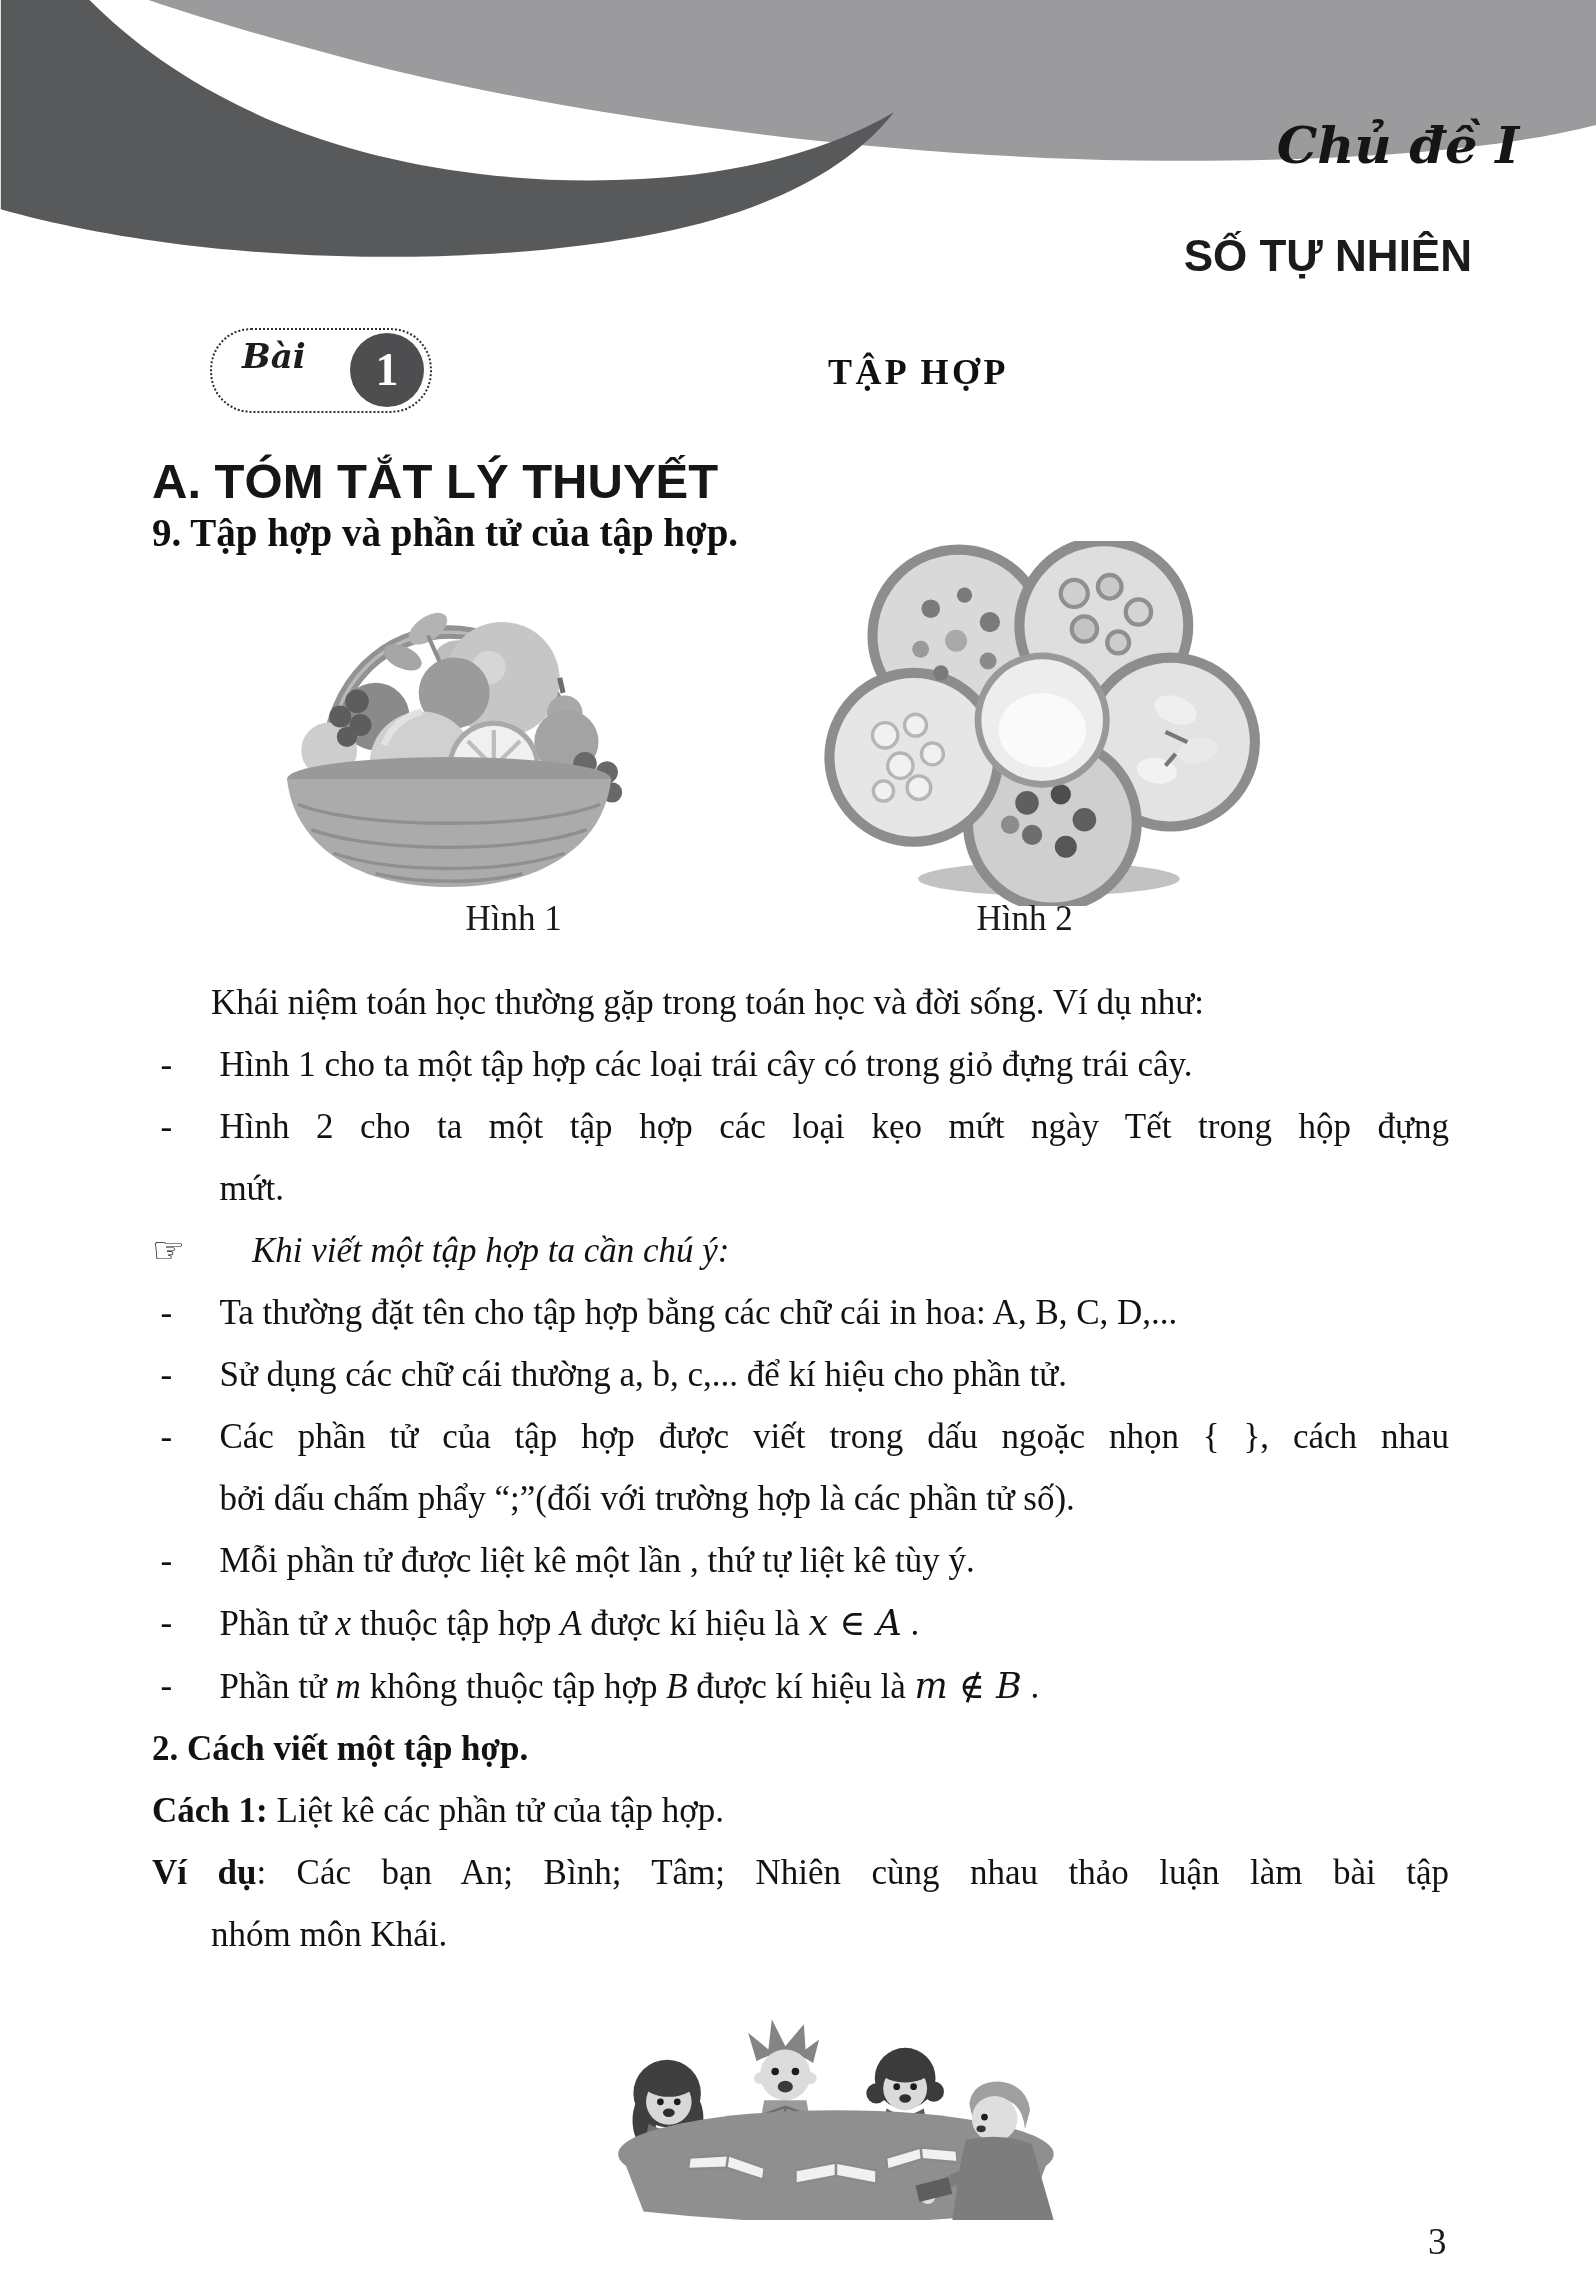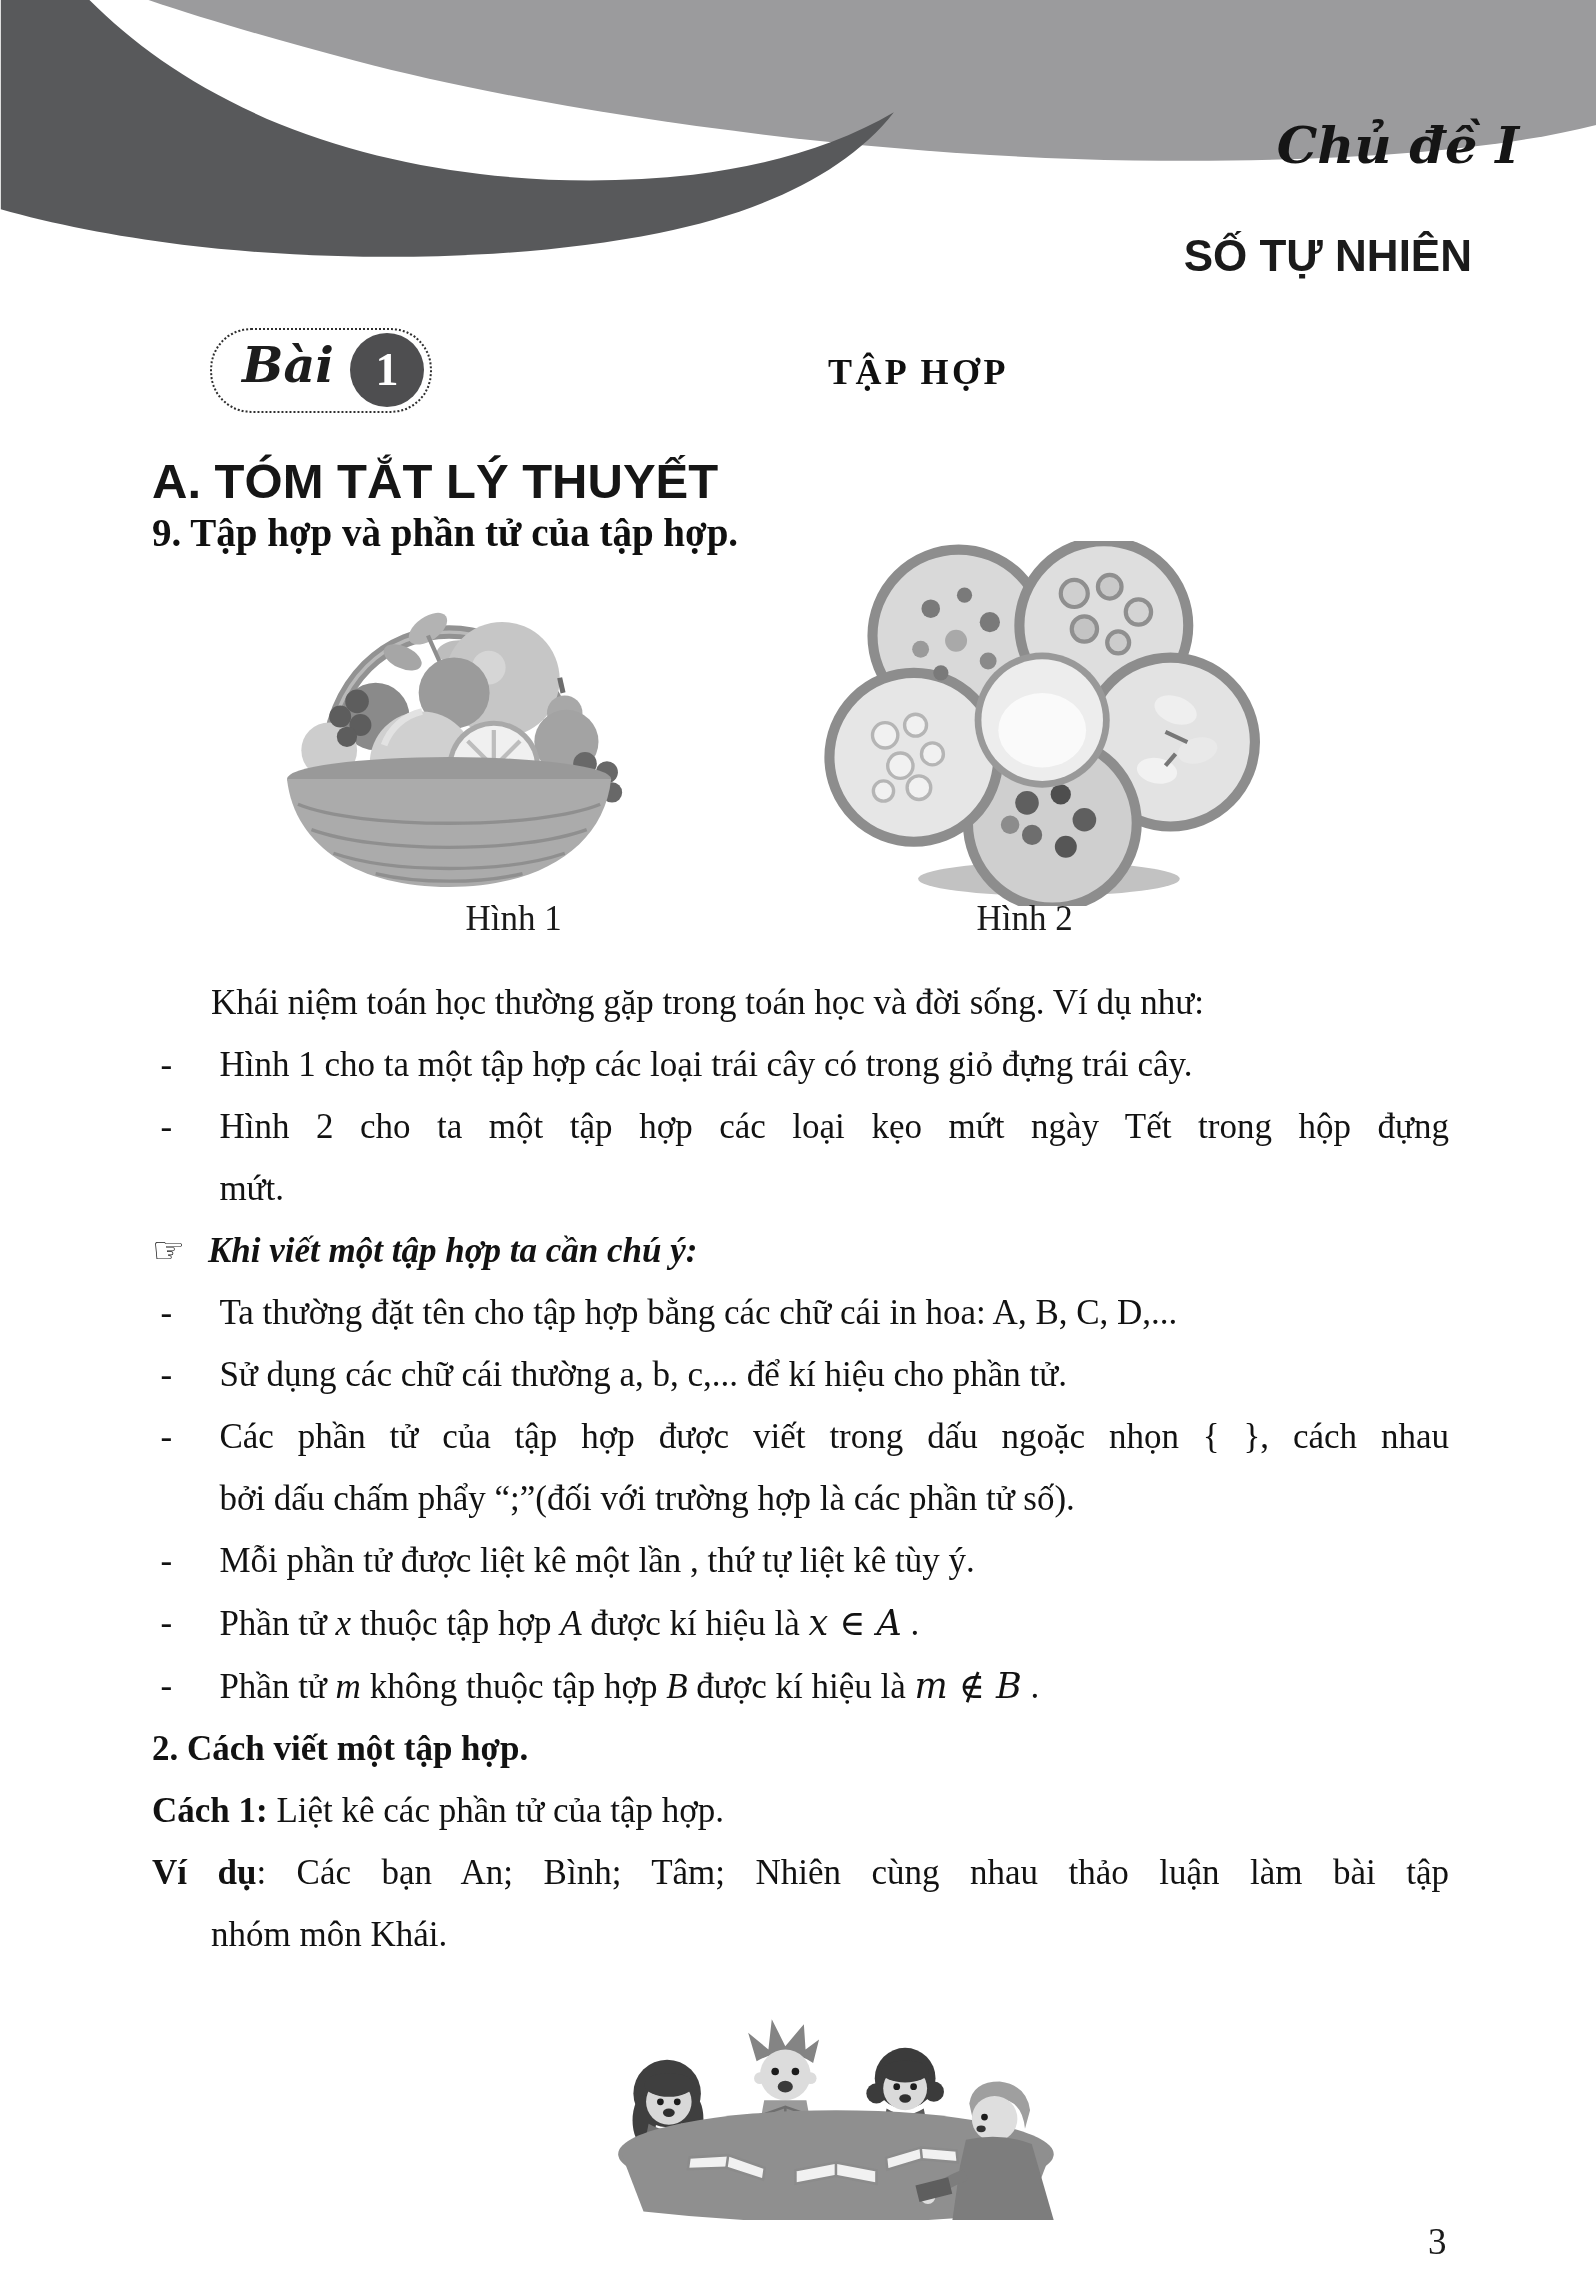--- a/index.html
+++ b/index.html
@@ -20,21 +20,21 @@
     font-family:"Liberation Sans","DejaVu Sans",sans-serif;
     font-size:44px; font-weight:bold; color:#1b1b1b; letter-spacing:0px;
   }
   
   .badge { position:absolute; left:210px; top:328px; width:264px; height:86px; }
   .badge-box {
     position:absolute; left:0; top:0; width:218px; height:81px;
     border:2.5px dotted #2f2f2f; border-radius:41px; background:#fff;
   }
   .badge-label {
-    position:absolute; left:32px; top:8.4px; font-size:49px;
+    position:absolute; left:32px; top:8.4px; font-size:34px;
     font-style:italic; font-weight:bold; color:#1d1d1d;
     font-family:"DejaVu Serif","Liberation Serif",serif;
   }
   .badge-circle {
     position:absolute; left:140px; top:5px; width:74px; height:74px;
     border-radius:50%; background:#4e4e50; color:#ffffff;
     font-size:46px; font-weight:bold; text-align:center; line-height:74px;
   }
   .lesson-title {
     position:absolute; left:828px; top:351px;
@@ -61,21 +61,21 @@
     position:absolute; left:152px; top:972px; width:1297px;
     font-size:35px; line-height:62px; color:#121212;
   }
   .indent { padding-left:59px; }
   .li { display:flex; }
   .li .dash { flex:0 0 59px; padding-left:8.4px; }
   .li .txt { flex:1; }
   .fj { text-align:justify; text-align-last:justify; }
   .cont { padding-left:59px; }
   .note-ic { flex:0 0 56px; font-family:"DejaVu Sans",sans-serif; font-size:37px; }
-  .note-tx { flex:1; font-weight:bold; font-style:italic; }
+  .note-tx { flex:1; font-weight:normal; font-style:italic;margin-left:44px; }
   .bold { font-weight:bold; }
   .vn-var { font-style:italic; }
   .expr { font-style:italic; font-family:"DejaVu Serif",serif; }
   
   .kids { position:absolute; left:591px; top:2009px; }
   .pagenum { position:absolute; left:1428px; top:2220px; font-size:37px; color:#1a1a1a; }
 </style>
 </head>
 <body>
 

